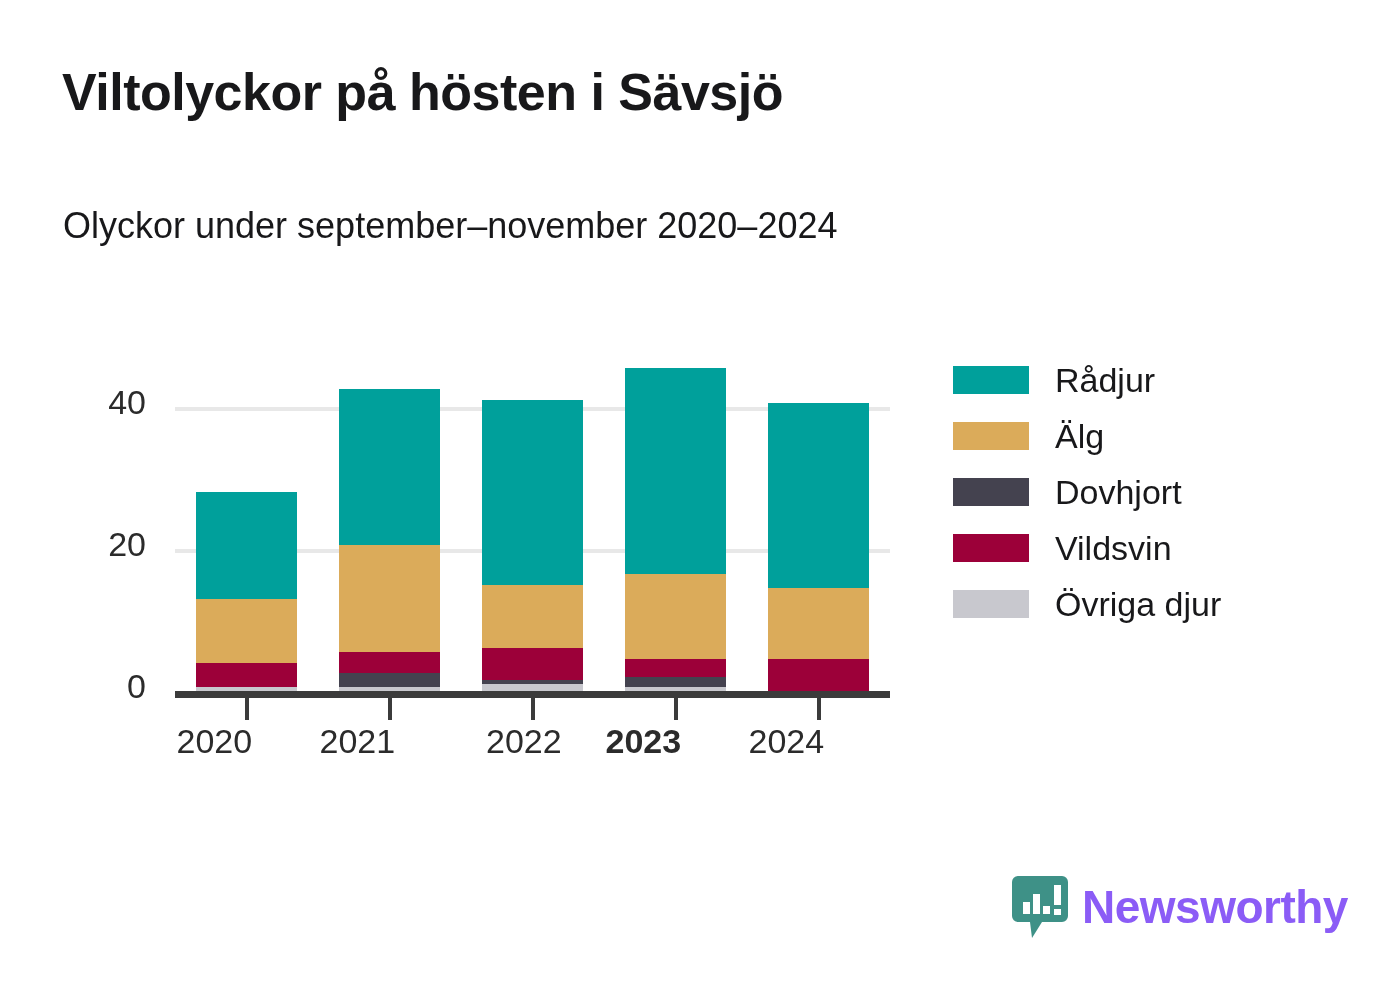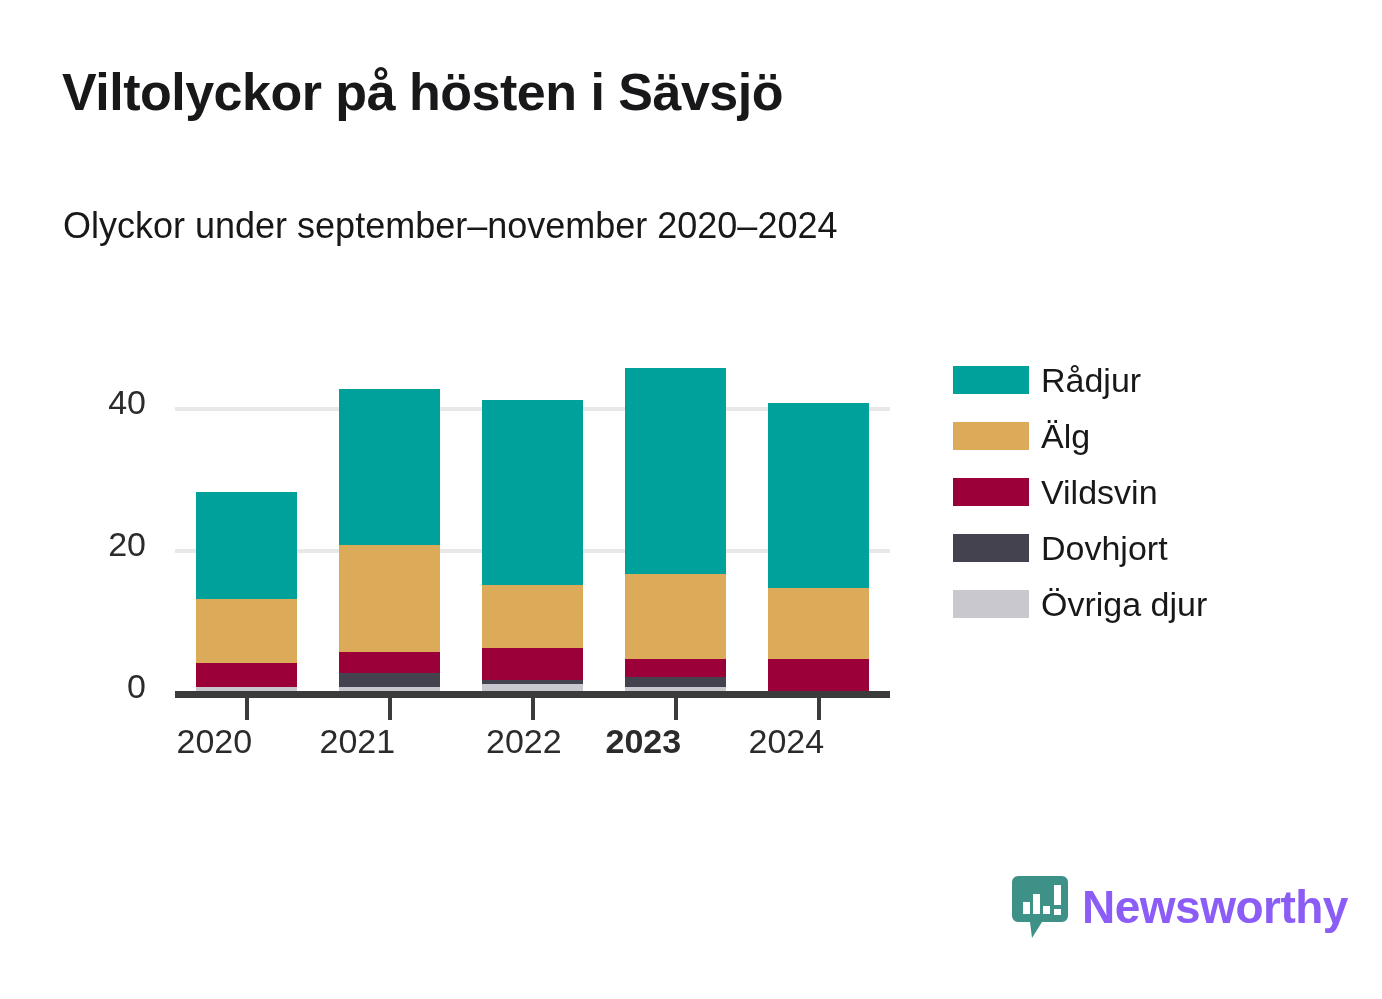--- a/index.html
+++ b/index.html
@@ -116,21 +116,21 @@
     display: flex;
     align-items: center;
     height: 56px;
   }
   .legend-swatch {
     width: 76px;
     height: 28px;
     flex: 0 0 auto;
   }
   .legend-label {
-    margin-left: 12px;
+    margin-left: 26px;
     font-size: 34px;
     color: #18181a;
     white-space: nowrap;
   }
 
   
   #logo {
     position: absolute;
     left: 1012px;
     top: 876px;
@@ -220,26 +220,26 @@
 <div id="legend">
     <div class="legend-row">
       <div class="legend-swatch" style="background: rgb(0, 160, 155);"></div>
       <div class="legend-label">Rådjur</div>
     </div>
     <div class="legend-row">
       <div class="legend-swatch" style="background: rgb(219, 171, 90);"></div>
       <div class="legend-label">Älg</div>
     </div>
     <div class="legend-row">
+      <div class="legend-swatch" style="background: rgb(68, 66, 79);"></div>
+      <div class="legend-label">Dovhjort</div>
+    </div>
+    <div class="legend-row">
       <div class="legend-swatch" style="background: rgb(156, 0, 57);"></div>
       <div class="legend-label">Vildsvin</div>
-    </div>
-    <div class="legend-row">
-      <div class="legend-swatch" style="background: rgb(68, 66, 79);"></div>
-      <div class="legend-label">Dovhjort</div>
     </div>
     <div class="legend-row">
       <div class="legend-swatch" style="background: rgb(200, 200, 206);"></div>
       <div class="legend-label">Övriga djur</div>
     </div>
   </div>
 
 <div id="logo">
   <svg id="logo-mark" viewBox="0 0 56 62">
     <path d="M6 0 H50 A6 6 0 0 1 56 6 V40 A6 6 0 0 1 50 46 H30 L20 62 L18 46 H6 A6 6 0 0 1 0 40 V6 A6 6 0 0 1 6 0 Z" fill="#3e9187"></path>

